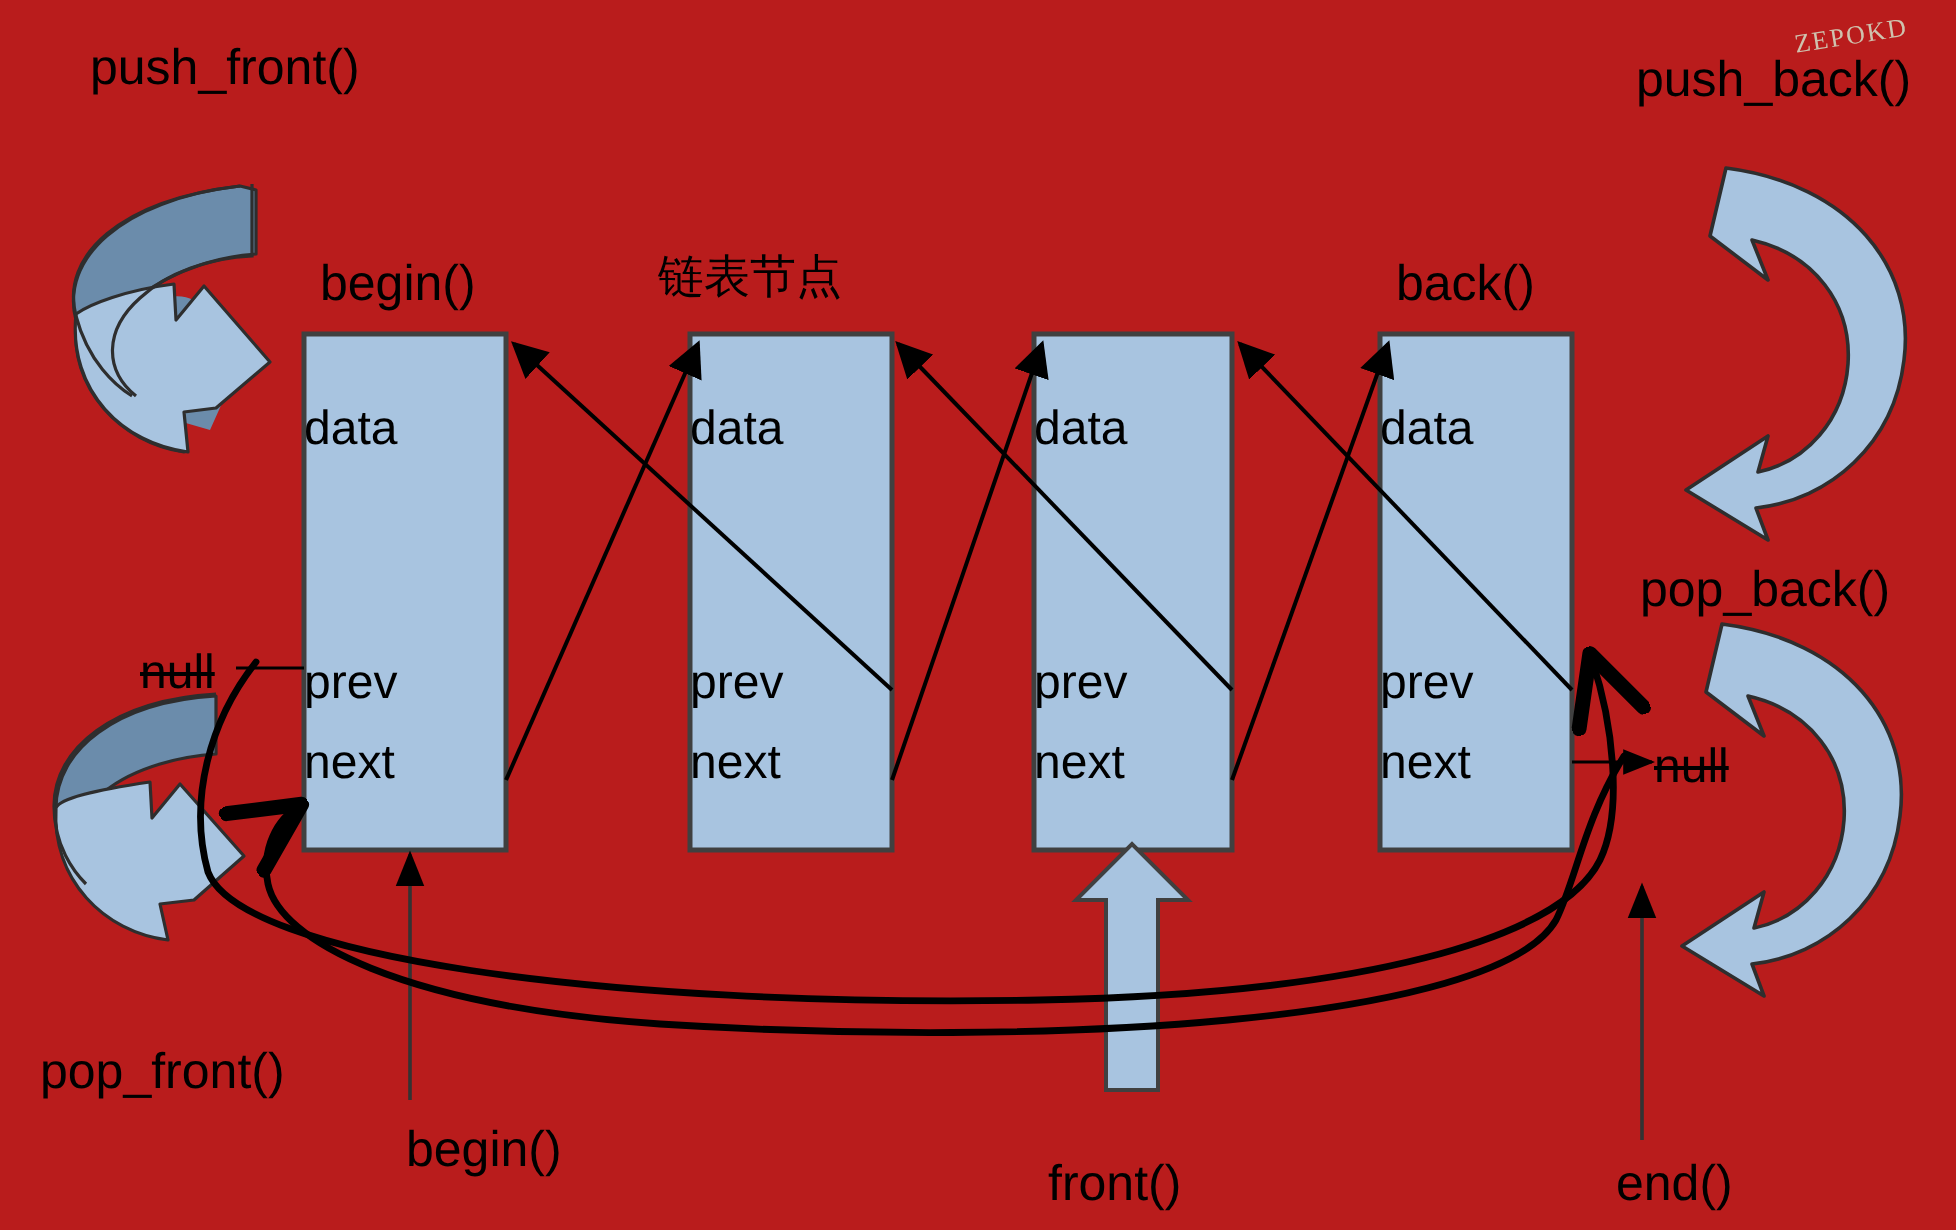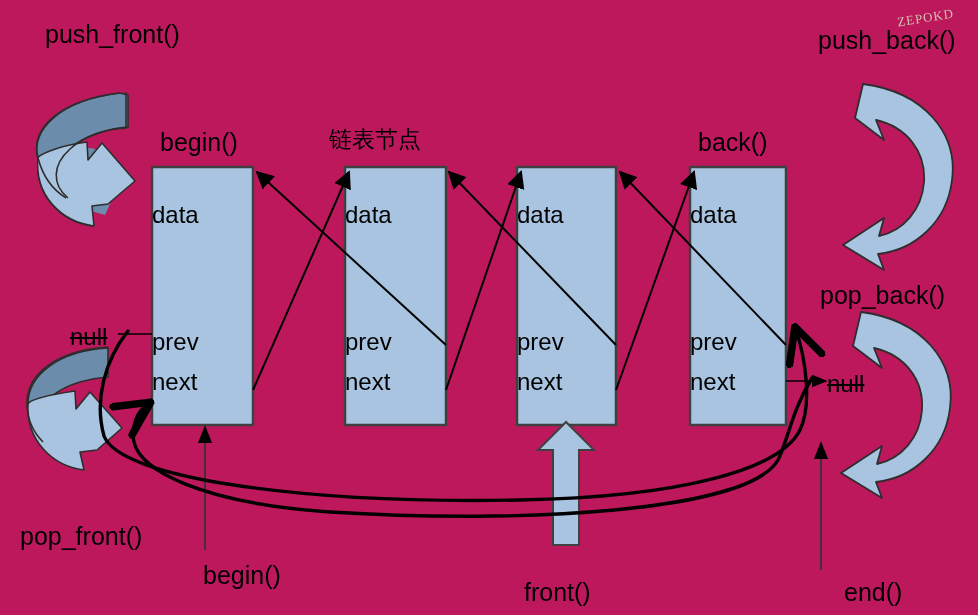--- a/index.html
+++ b/index.html
@@ -1,19 +1,19 @@
 <!DOCTYPE html>
 <html><head>
 <meta charset="utf-8">
 <style>
   html,body{margin:0;padding:0;background:#ffffff;}
   #stage{
     position:relative;
     width:978px;height:615px;
-    background:#be185d;
+    background:#b91c1c;
     font-family:"Liberation Sans","DejaVu Sans",sans-serif;
     overflow:hidden;
   }
   #svg-layer{position:absolute;left:0;top:0;width:978px;height:615px;}
   .lbl{
     position:absolute;
     color:#000000;
     font-size:25px;
     line-height:1;
     white-space:nowrap;
@@ -141,21 +141,21 @@
       <path d="M812,378 C792,410 788,440 778,460 C748,512 520,524 330,512
                C200,503 140,470 134,442 C131,428 136,412 148,404" marker-end="url(#ah-open)"></path>
     </g>
   </svg>
 
   <div class="lbl" style="left:45px;top:22px;">push_front()</div>
   <div class="lbl" style="left:818px;top:28px;">push_back()</div>
   <div class="lbl" style="left:820px;top:283px;">pop_back()</div>
   <div class="lbl" style="left:20px;top:524px;">pop_front()</div>
   <div class="lbl" style="left:163px;top:563px;margin-left:40px;">begin()</div>
-  <div class="lbl" style="left:844px;top:580px;">end()</div>
+  <div class="lbl" style="left:808px;top:580px;">end()</div>
   <div class="lbl" style="left:524px;top:580px;">front()</div>
 
   <div class="lbl" style="left:160px;top:130px;">begin()</div>
   <div class="lbl" style="left:698px;top:130px;">back()</div>
   <div class="lbl lbl-cjk" style="left:329px;top:128px;">链表节点</div>
 
   <div class="wm" style="left:897px;top:10px;">ZEPOKD</div>
 
   <div class="null-lbl" style="left:70px;top:323px;">null</div>
   <div class="null-lbl" style="left:827px;top:370px;">null</div>

